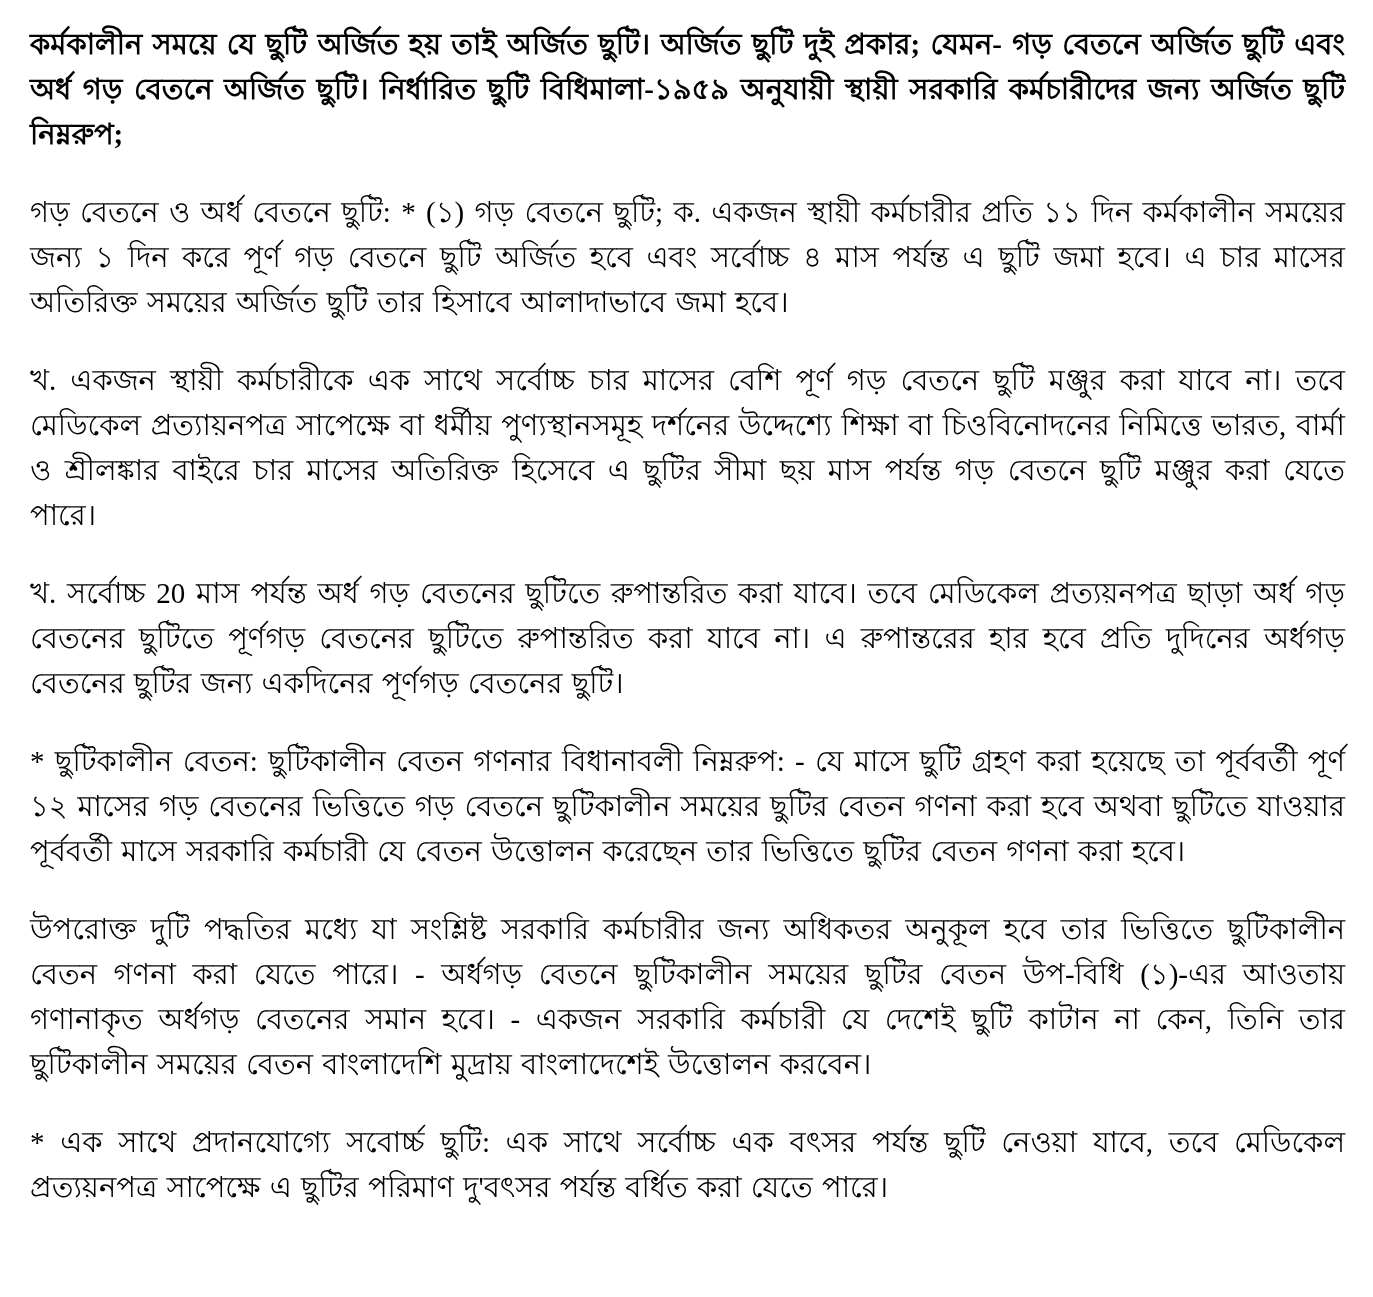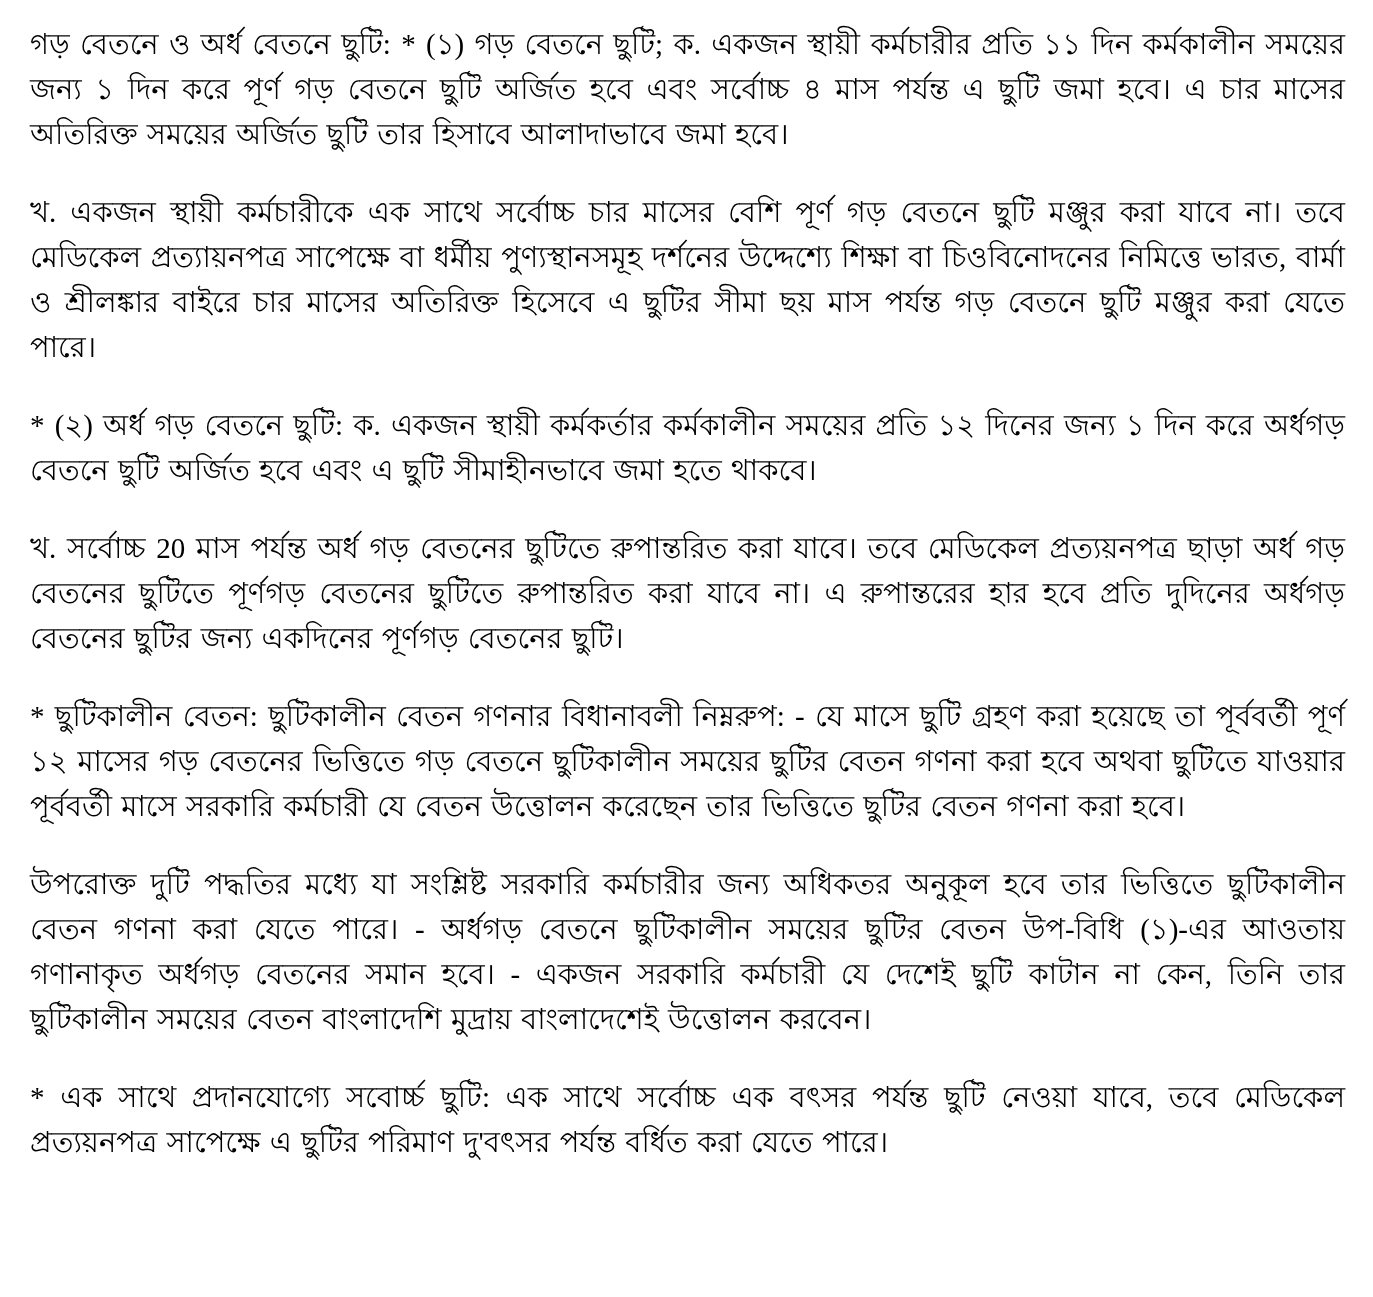--- a/index.html
+++ b/index.html
@@ -34,26 +34,26 @@
     margin-bottom: 0;
   }
   .para.bold {
     font-weight: bold;
   }
 </style>
 </head>
 <body>
 
 <div class="page">
+  <p class="para bold">কর্মকালীন সময়ে যে ছুটি অর্জিত হয় তাই অর্জিত ছুটি। অর্জিত ছুটি দুই প্রকার; যেমন- গড় বেতনে অর্জিত ছুটি এবং অর্ধ গড় বেতনে অর্জিত ছুটি। নির্ধারিত ছুটি বিধিমালা-১৯৫৯ অনুযায়ী স্থায়ী সরকারি কর্মচারীদের জন্য অর্জিত ছুটি নিম্নরুপ;</p>
 
   <p class="para">গড় বেতনে ও অর্ধ বেতনে ছুটি: * (১) গড় বেতনে ছুটি; ক. একজন স্থায়ী কর্মচারীর প্রতি ১১ দিন কর্মকালীন সময়ের জন্য ১ দিন করে পূর্ণ গড় বেতনে ছুটি অর্জিত হবে এবং সর্বোচ্চ ৪ মাস পর্যন্ত এ ছুটি জমা হবে।  এ চার মাসের অতিরিক্ত সময়ের অর্জিত ছুটি তার হিসাবে আলাদাভাবে জমা হবে।</p>
 
   <p class="para">খ. একজন স্থায়ী কর্মচারীকে এক সাথে সর্বোচ্চ চার মাসের বেশি পূর্ণ গড় বেতনে ছুটি মঞ্জুর করা যাবে না।  তবে মেডিকেল প্রত্যায়নপত্র সাপেক্ষে বা ধর্মীয় পুণ্যস্থানসমূহ দর্শনের উদ্দেশ্যে শিক্ষা বা চিওবিনোদনের নিমিত্তে ভারত, বার্মা ও শ্রীলঙ্কার বাইরে চার মাসের অতিরিক্ত হিসেবে এ ছুটির সীমা ছয় মাস পর্যন্ত গড় বেতনে ছুটি মঞ্জুর করা যেতে পারে।</p>
 
-  <p class="para">* (২) অর্ধ গড় বেতনে ছুটি: ক. একজন স্থায়ী কর্মকর্তার কর্মকালীন সময়ের প্রতি ১২ দিনের জন্য ১ দিন করে অর্ধগড় বেতনে ছুটি অর্জিত হবে এবং এ ছুটি সীমাহীনভাবে জমা হতে থাকবে।</p>
 
   <p class="para">খ. সর্বোচ্চ 20 মাস পর্যন্ত অর্ধ গড় বেতনের ছুটিতে রুপান্তরিত করা যাবে।  তবে মেডিকেল প্রত্যয়নপত্র ছাড়া অর্ধ গড় বেতনের ছুটিতে পূর্ণগড় বেতনের ছুটিতে রুপান্তরিত করা যাবে না।  এ রুপান্তরের হার হবে প্রতি দুদিনের অর্ধগড় বেতনের ছুটির জন্য একদিনের পূর্ণগড় বেতনের ছুটি।</p>
 
   <p class="para">* ছুটিকালীন বেতন: ছুটিকালীন বেতন গণনার বিধানাবলী নিম্নরুপ: - যে মাসে ছুটি গ্রহণ করা হয়েছে তা পূর্ববর্তী পূর্ণ ১২ মাসের গড় বেতনের ভিত্তিতে গড় বেতনে ছুটিকালীন সময়ের ছুটির বেতন গণনা করা হবে অথবা ছুটিতে যাওয়ার পূর্ববর্তী মাসে সরকারি কর্মচারী যে বেতন উত্তোলন করেছেন তার ভিত্তিতে ছুটির বেতন গণনা করা হবে।</p>
 
   <p class="para">উপরোক্ত দুটি পদ্ধতির মধ্যে যা সংশ্লিষ্ট সরকারি কর্মচারীর জন্য অধিকতর অনুকূল হবে তার ভিত্তিতে ছুটিকালীন বেতন গণনা করা যেতে পারে। -  অর্ধগড় বেতনে ছুটিকালীন সময়ের ছুটির বেতন উপ-বিধি (১)-এর আওতায় গণানাকৃত অর্ধগড় বেতনের সমান হবে। -  একজন সরকারি কর্মচারী যে দেশেই ছুটি কাটান না কেন, তিনি তার ছুটিকালীন সময়ের বেতন বাংলাদেশি মুদ্রায় বাংলাদেশেই উত্তোলন করবেন।</p>
 
   <p class="para">* এক সাথে প্রদানযোগ্যে সবোর্চ্চ ছুটি: এক সাথে সর্বোচ্চ এক বৎসর পর্যন্ত ছুটি নেওয়া যাবে, তবে মেডিকেল প্রত্যয়নপত্র সাপেক্ষে এ ছুটির পরিমাণ দু'বৎসর পর্যন্ত বর্ধিত করা যেতে পারে।</p>
 </div>
 

